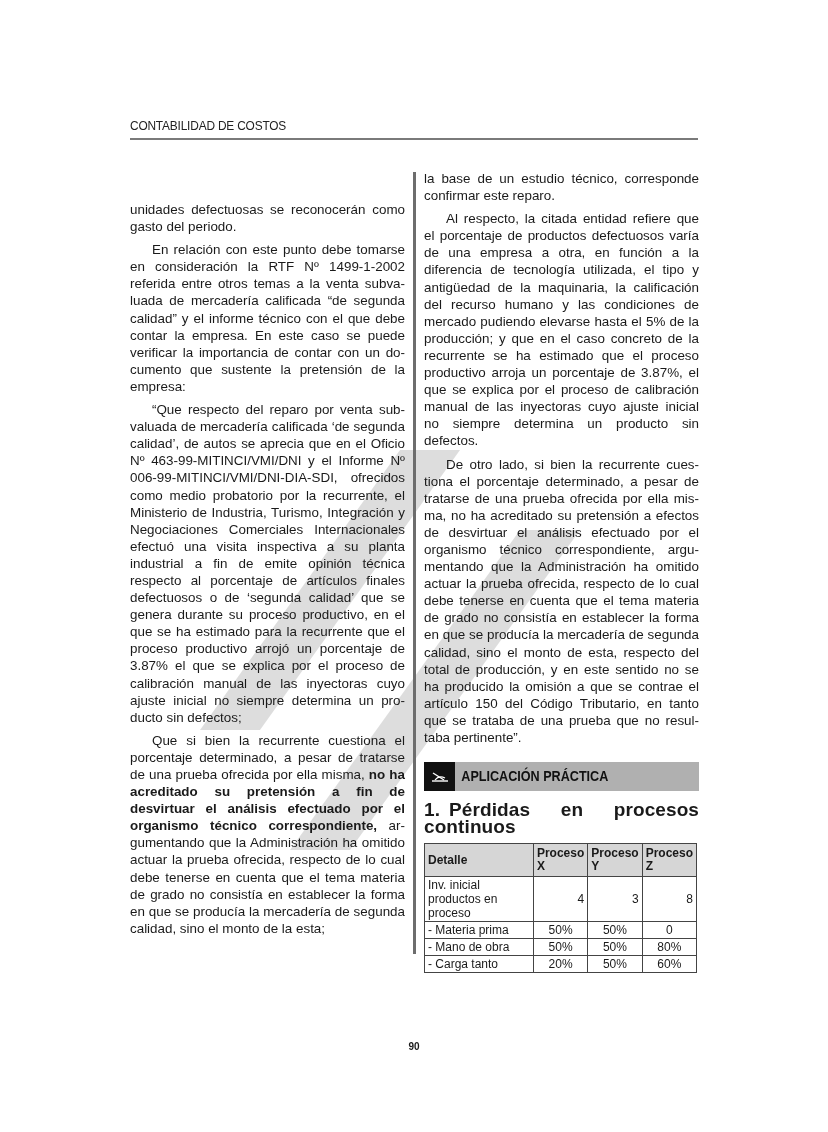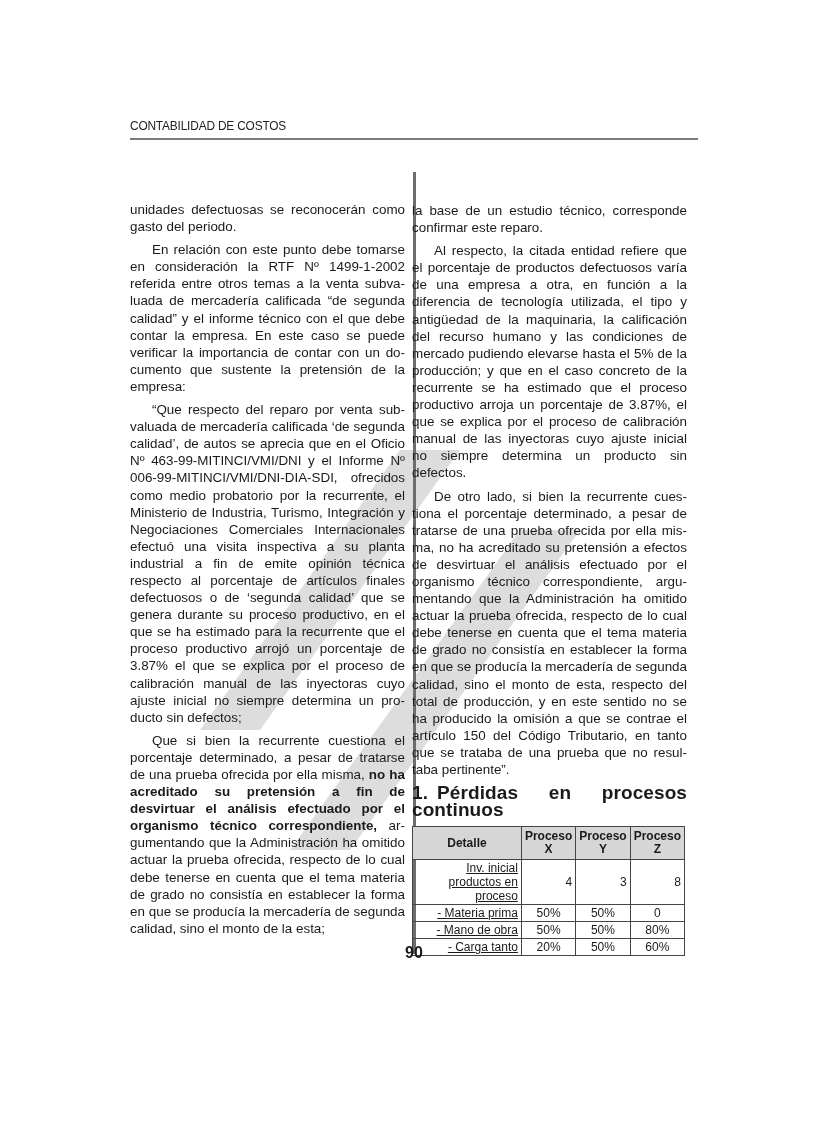--- a/index.html
+++ b/index.html
@@ -15,21 +15,21 @@
     }
     .header-rule {
       position: absolute; left: 130px; top: 138px; width: 568px; height: 2px; background: #7a7a7a;
     }
     .col {
       position: absolute; top: 170px; width: 275px;
       font-size: 13.4px; line-height: 17.1px; text-align: justify;
       hyphens: manual;
     }
     .col-left { left: 130px; margin-top: 31px; }
-    .col-right { left: 412px; margin-top: 32px; }
+    .col-right { left: 424px; }
     .col-divider {
       position: absolute; left: 413px; top: 172px; width: 3px; height: 782px; background: #6d6d6d;
     }
     .col p { margin: 0 0 6px 0; }
     .col p.ind { text-indent: 22px; }
     .b { font-weight: bold; }
     .app-banner {
       display: flex; align-items: stretch; height: 29px; margin: 16px 0 10px 0;
       background: #b0b0b0;
     }
@@ -46,29 +46,29 @@
     }
     .section-title .num { margin-right: 9px; }
     table.data {
       border-collapse: collapse; margin-top: 8px; width: 273px;
       font-size: 12px; line-height: 14px;
     }
     table.data th, table.data td {
       border: 1px solid #444; padding: 1px 3px;
     }
     table.data th {
-      background: #d6d6d6; font-weight: bold; text-align: center;
+      background: #d6d6d6; font-weight: bold; text-align: left;
       font-size: 12px; line-height: 13px; height: 30px;
     }
-    table.data td.lbl { text-align: right; width: 120px; text-decoration: underline; }
+    table.data td.lbl { text-align: left; width: 120px; }
     table.data td.num { text-align: right; }
     table.data td.pct { text-align: center; }
     .page-num {
-      position: absolute; left: 0; width: 828px; top: 944px; text-align: center;
-      font-weight: bold; font-size: 16px;
+      position: absolute; left: 0; width: 828px; top: 1041px; text-align: center;
+      font-weight: bold; font-size: 10px;
     }
     .watermark {
       position: absolute; left: 200px; top: 430px; width: 420px; height: 420px;
       pointer-events: none; opacity: 0.13;
     }
   </style>
 </head>
 <body>
 
 <svg class="watermark" viewBox="0 0 420 420">
@@ -88,20 +88,30 @@
   <p class="ind">En relación con este punto debe tomar­se en consideración la RTF Nº 1499-1-2002 referida entre otros temas a la venta subva­luada de mercadería calificada “de segunda calidad” y el informe técnico con el que debe contar la empresa. En este caso se puede verificar la importancia de contar con un do­cumento que sustente la pretensión de la empresa:</p>
   <p class="ind">“Que respecto del reparo por venta sub­valuada de mercadería calificada ‘de segun­da calidad’, de autos se aprecia que en el Oficio Nº 463-99-MITINCI/VMI/DNI y el In­forme Nº 006-99-MITINCI/VMI/DNI-DIA-SDI, ofrecidos como medio probatorio por la re­currente, el Ministerio de Industria, Turismo, Integración y Negociaciones Comerciales In­ternacionales efectuó una visita inspectiva a su planta industrial a fin de emite opinión téc­nica respecto al porcentaje de artículos fina­les defectuosos o de ‘segunda calidad’ que se genera durante su proceso productivo, en el que se ha estimado para la recurrente que el proceso productivo arrojó un porcentaje de 3.87% el que se explica por el proceso de calibración manual de las inyectoras cuyo ajuste inicial no siempre determina un pro­ducto sin defectos;</p>
   <p class="ind"><span>Que si bien la recurrente cuestiona el porcentaje determinado, a pesar de tratar­se de una prueba ofrecida por ella misma, </span><span class="b">no ha acreditado su pretensión a fin de desvirtuar el análisis efectuado por el organismo técnico correspondiente,</span><span> ar­gumentando que la Administración ha omi­tido actuar la prueba ofrecida, respecto de lo cual debe tenerse en cuenta que el tema materia de grado no consistía en establecer la forma en que se producía la mercadería de segunda calidad, sino el monto de la esta;</span></p>
 </div>
 
 <div class="col col-right">
   <p>la base de un estudio técnico, corresponde confirmar este reparo.</p>
   <p class="ind">Al respecto, la citada entidad refiere que el porcentaje de productos defectuosos varía de una empresa a otra, en función a la diferencia de tecnología utilizada, el tipo y antigüedad de la maquinaria, la calificación del recurso humano y las condiciones de mercado pu­diendo elevarse hasta el 5% de la producción; y que en el caso concreto de la recurrente se ha estimado que el proceso productivo arro­ja un porcentaje de 3.87%, el que se explica por el proceso de calibración manual de las inyectoras cuyo ajuste inicial no siempre de­termina un producto sin defectos.</p>
   <p class="ind">De otro lado, si bien la recurrente cues­tiona el porcentaje determinado, a pesar de tratarse de una prueba ofrecida por ella mis­ma, no ha acreditado su pretensión a efec­tos de desvirtuar el análisis efectuado por el organismo técnico correspondiente, argu­mentando que la Administración ha omitido actuar la prueba ofrecida, respecto de lo cual debe tenerse en cuenta que el tema materia de grado no consistía en establecer la forma en que se producía la mercadería de segun­da calidad, sino el monto de esta, respecto del total de producción, y en este sentido no se ha producido la omisión a que se contrae el artículo 150 del Código Tributario, en tanto que se trataba de una prueba que no resul­taba pertinente”.</p>
 
+  <div class="app-banner">
+    <div class="app-icon">
+      <svg width="20" height="16" viewBox="0 0 20 16">
+        <path d="M2 12 L18 12" stroke="#fff" stroke-width="1.4" fill="none"></path>
+        <path d="M3 4 L14 11" stroke="#fff" stroke-width="1.4" fill="none"></path>
+        <path d="M5 11 Q9 6 15 9" stroke="#fff" stroke-width="1.2" fill="none"></path>
+      </svg>
+    </div>
+    <div class="app-title">APLICACIÓN PRÁCTICA</div>
+  </div>
 
   <div class="section-title">
     <span class="num">1.</span><span>Pérdidas en procesos continuos</span>
   </div>
 
   <table class="data">
     <thead>
       <tr>
         <th>Detalle</th>
         <th>Proceso X</th>

